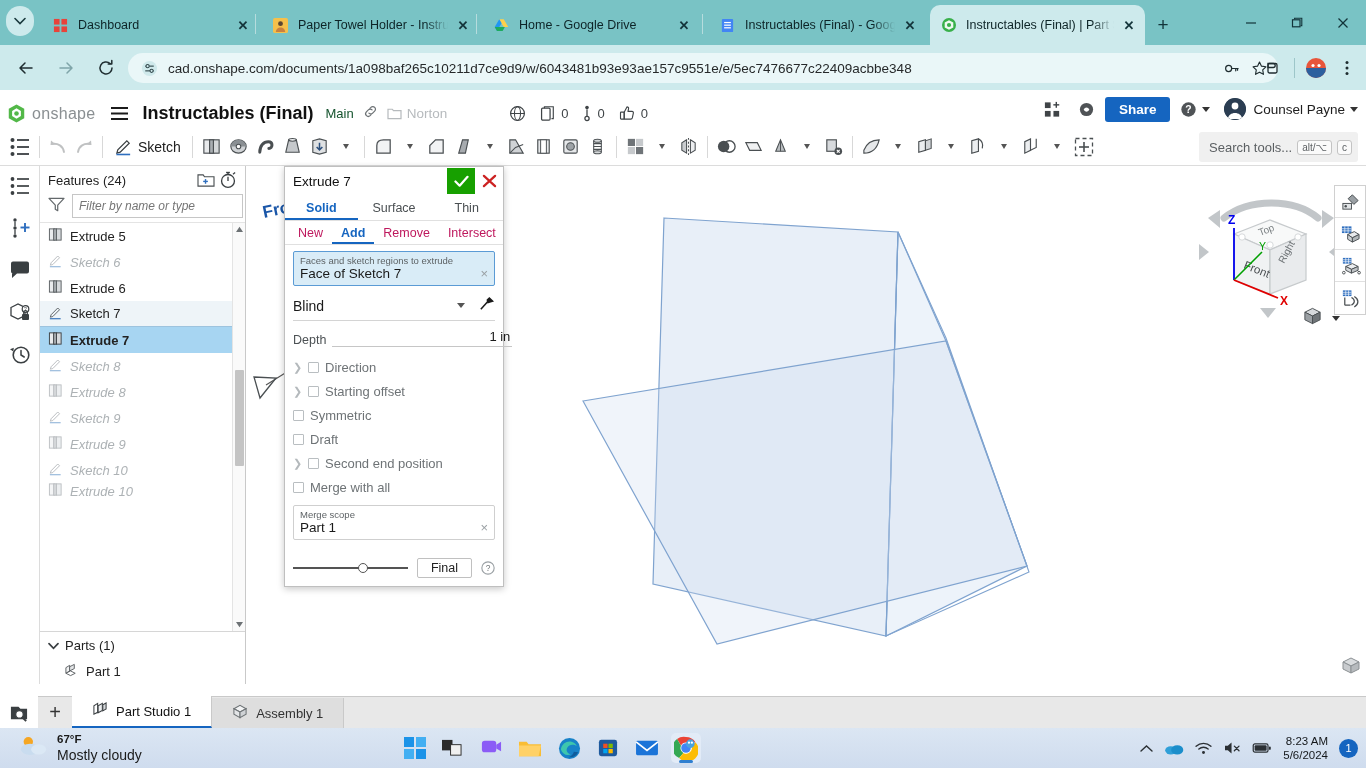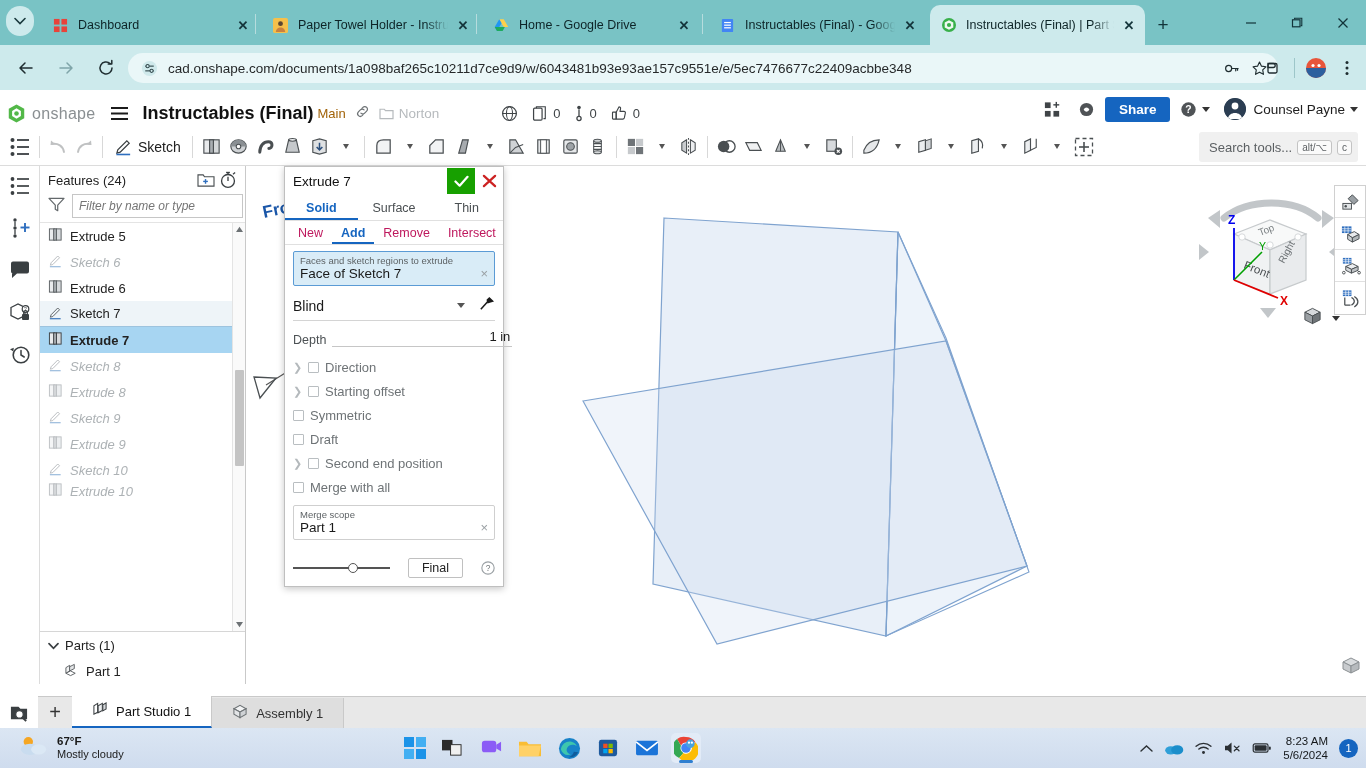--- a/index.html
+++ b/index.html
@@ -91,21 +91,21 @@
   
   .os-header {
     position:absolute; top:90px; left:0; width:1366px; height:48px;
     background:#fff; display:flex; align-items:center;
     border-bottom: 1px solid #e2e2e2;
   }
   .os-logo { display:flex; align-items:center; margin-left:6px; cursor:pointer;}
   .os-logo-text { font-size:16px; color:#8a8f92; margin-left:5px; letter-spacing:.3px;}
   .os-hamburger { margin-left:14px; cursor:pointer; color:#222; font-size:20px; line-height:1;}
   .os-doctitle { font-size:18px; font-weight:bold; color:#111; margin-left:14px; cursor:pointer;}
-  .os-branch { font-size:13px; color:#a16207; margin-left:4px; cursor:pointer;}
+  .os-branch { font-size:13px; color:#14532d; margin-left:12px; cursor:pointer;}
   .os-linkicon { margin-left:9px; cursor:pointer; color:#6d7275;}
   .os-folder { display:flex;align-items:center; margin-left:9px; color:#b6babd; cursor:pointer;}
   .os-folder span { font-size:13.5px; margin-left:5px; color:#b6babd;}
   .os-counters { display:flex; align-items:center; margin-left:56px; gap:2px;}
   .os-count { display:flex; align-items:center; color:#3f4447; cursor:pointer; padding:0 6px;}
   .os-count span { font-size:13px; margin-left:5px; }
   .os-header-right { position:absolute; right:8px; top:0; height:38px; display:flex; align-items:center; gap:4px;}
   .os-share {
     background:#1565c0; color:#fff; font-size:13.5px; font-weight:bold;
     padding:5px 14px; border-radius:3px; cursor:pointer;
@@ -238,21 +238,21 @@
   .depth-row .di {
     flex:1 1 auto; border:none; border-bottom:1px solid #c6c6c6; text-align:right;
     font-size:13px; color:#1a1a1a; padding:1px 2px 2px; outline:none; background:transparent;
     font-family:"Liberation Sans",sans-serif;
   }
   .opt-row { display:flex; align-items:center; gap:6px; height:24px; font-size:13px; color:#6e7376;}
   .opt-row .expander { color:#b4b9bc; width:9px; font-size:11px; }
   .opt-row .cb {
     width:11px;height:11px;border:1px solid #b9bec1;background:#fff;border-radius:1px; flex:0 0 11px; cursor:pointer;
   }
-  .dlg-footer { display:flex; align-items:center; gap:18px; padding:4px 8px 8px; }
+  .dlg-footer { display:flex; align-items:center; gap:9px; padding:4px 8px 8px; }
   .slider { flex:1 1 auto; position:relative; height:14px;}
   .slider .track { position:absolute; top:6px; left:0; right:0; height:2px; background:#545454;}
   .slider .knob {
     position:absolute; top:2px; left:57%; width:10px;height:10px;border-radius:50%;
     background:#fff; border:1.5px solid #545454; cursor:pointer;
   }
   .final-btn {
     border:1px solid #c0c0c0; background:#fff; font-size:12.5px; color:#222;
     padding:2px 13px; border-radius:2px; cursor:pointer;
     font-family:"Liberation Sans",sans-serif;
@@ -287,21 +287,21 @@
 
   
   .taskbar {
     position:absolute; left:0; bottom:0; width:1366px; height:40px;
     background: linear-gradient(180deg,#dbe6f3 0%, #cfdcee 100%);
     display:flex; align-items:center;
   }
   .tb-weather { display:flex; align-items:center; gap:9px; margin-left:18px; cursor:pointer;}
   .tb-weather .wt { line-height:1.15;}
   .tb-weather .temp { font-size:11.5px; font-weight:bold; color:#1a1a1a;}
-  .tb-weather .cond { font-size:11px; color:#1a1a1a;}
+  .tb-weather .cond { font-size:14px; color:#1a1a1a;}
   .tb-center { position:absolute; left:402px; display:flex; align-items:center; gap:9px;}
   .win-logo { width:26px;height:26px;display:flex;align-items:center;justify-content:center;cursor:pointer;}
   .tb-search {
     width:168px;height:28px;background:#f4f8fd;border:1px solid #c6d4e6;border-radius:14px;
     display:flex;align-items:center;padding:0 4px 0 10px;cursor:text;
   }
   .tb-search .sl { font-size:12px;color:#444; margin-left:7px; flex:1 1 auto;}
   .tb-app { width:30px;height:30px;display:flex;align-items:center;justify-content:center;cursor:pointer;border-radius:5px;position:relative;}
   .tb-app.active { background:#e2ebf7;}
   .tb-app.active::after{content:"";position:absolute;bottom:0;left:8px;width:14px;height:3px;background:#2f7fd0;border-radius:2px;}

